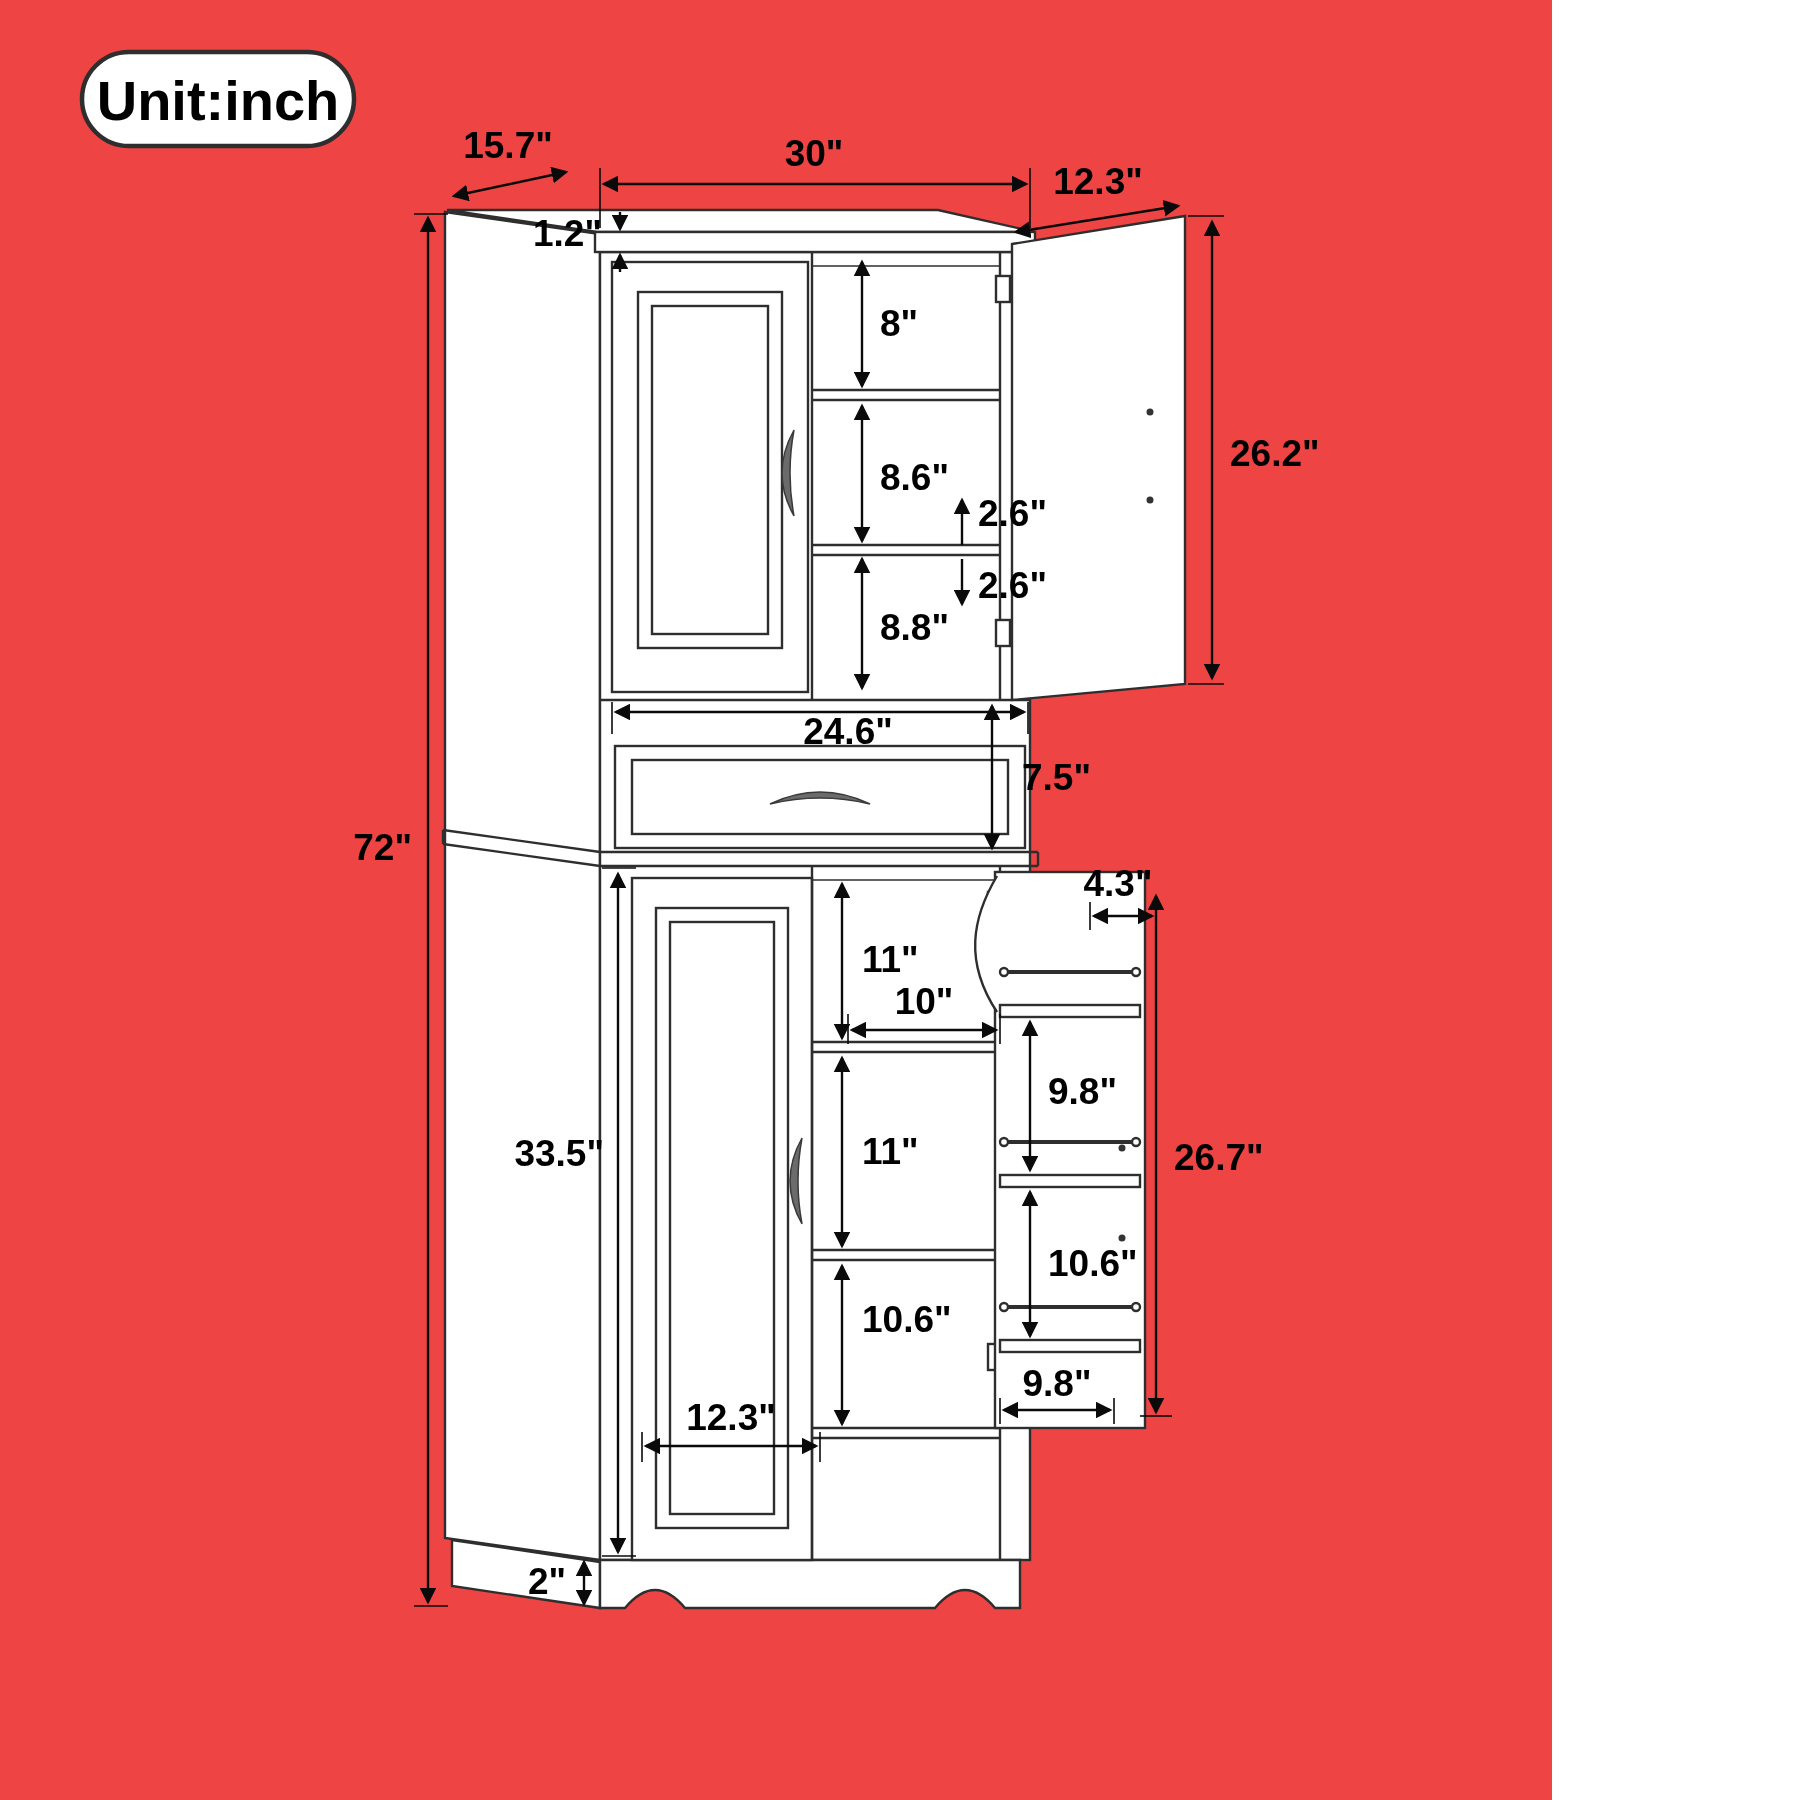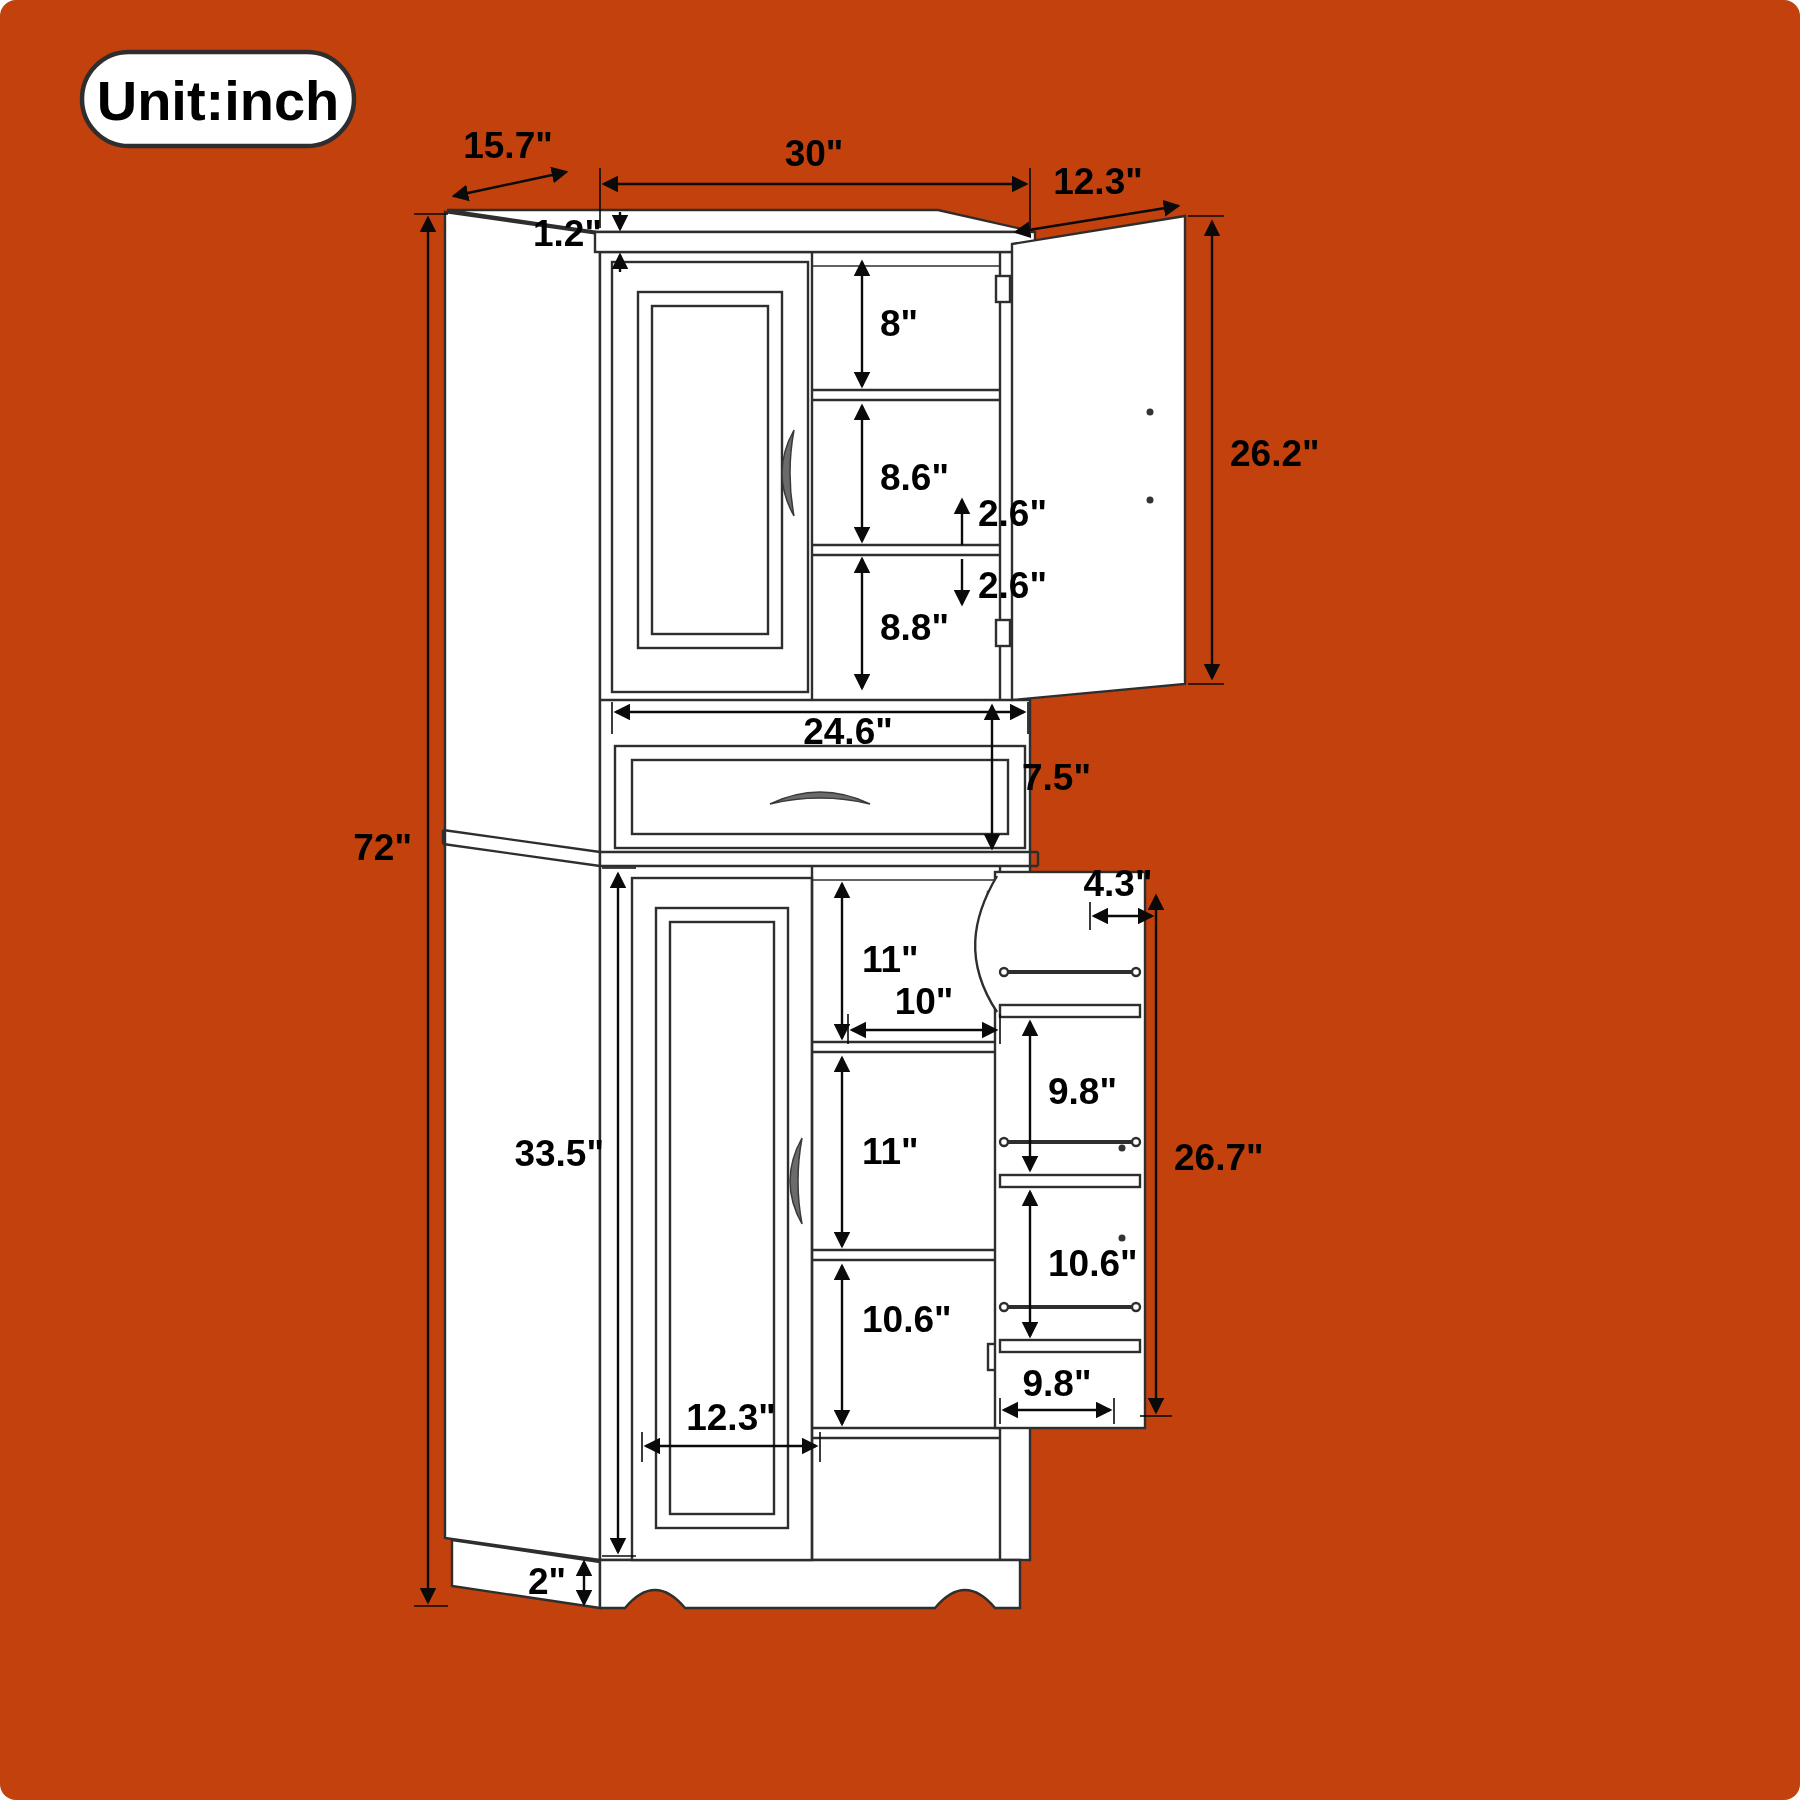--- a/index.html
+++ b/index.html
@@ -1,16 +1,16 @@
 <!DOCTYPE html>
 <html><head>
 <meta charset="utf-8">
 <style>
   html,body{margin:0;padding:0;background:#ffffff;}
-  .canvas{position:relative;width:1800px;height:1800px;background:#c2410c;overflow:hidden;border-radius:16px;}
+  .canvas{position:relative;width:1552px;height:1800px;background:#ef4444;overflow:hidden;}
   svg{display:block;}
   .fw{fill:#ffffff;stroke:#2e2e2e;stroke-width:2.4;}
   .ln{fill:none;stroke:#2e2e2e;stroke-width:2.4;}
   .thin{fill:none;stroke:#2e2e2e;stroke-width:1.3;}
   .handle{fill:#6b6b6b;stroke:#3a3a3a;stroke-width:1.5;}
   .dim{stroke:#0a0a0a;stroke-width:2.4;fill:none;marker-start:url(#arrS);marker-end:url(#arrE);}
   .dimE{stroke:#0a0a0a;stroke-width:2.4;fill:none;marker-end:url(#arrE);}
   .ext{stroke:#0a0a0a;stroke-width:1.6;fill:none;}
   .dim-label{font-family:"Liberation Sans",sans-serif;font-weight:bold;font-size:37px;fill:#000;}
   .badge-label{font-family:"Liberation Sans",sans-serif;font-weight:bold;font-size:56px;fill:#000;}

